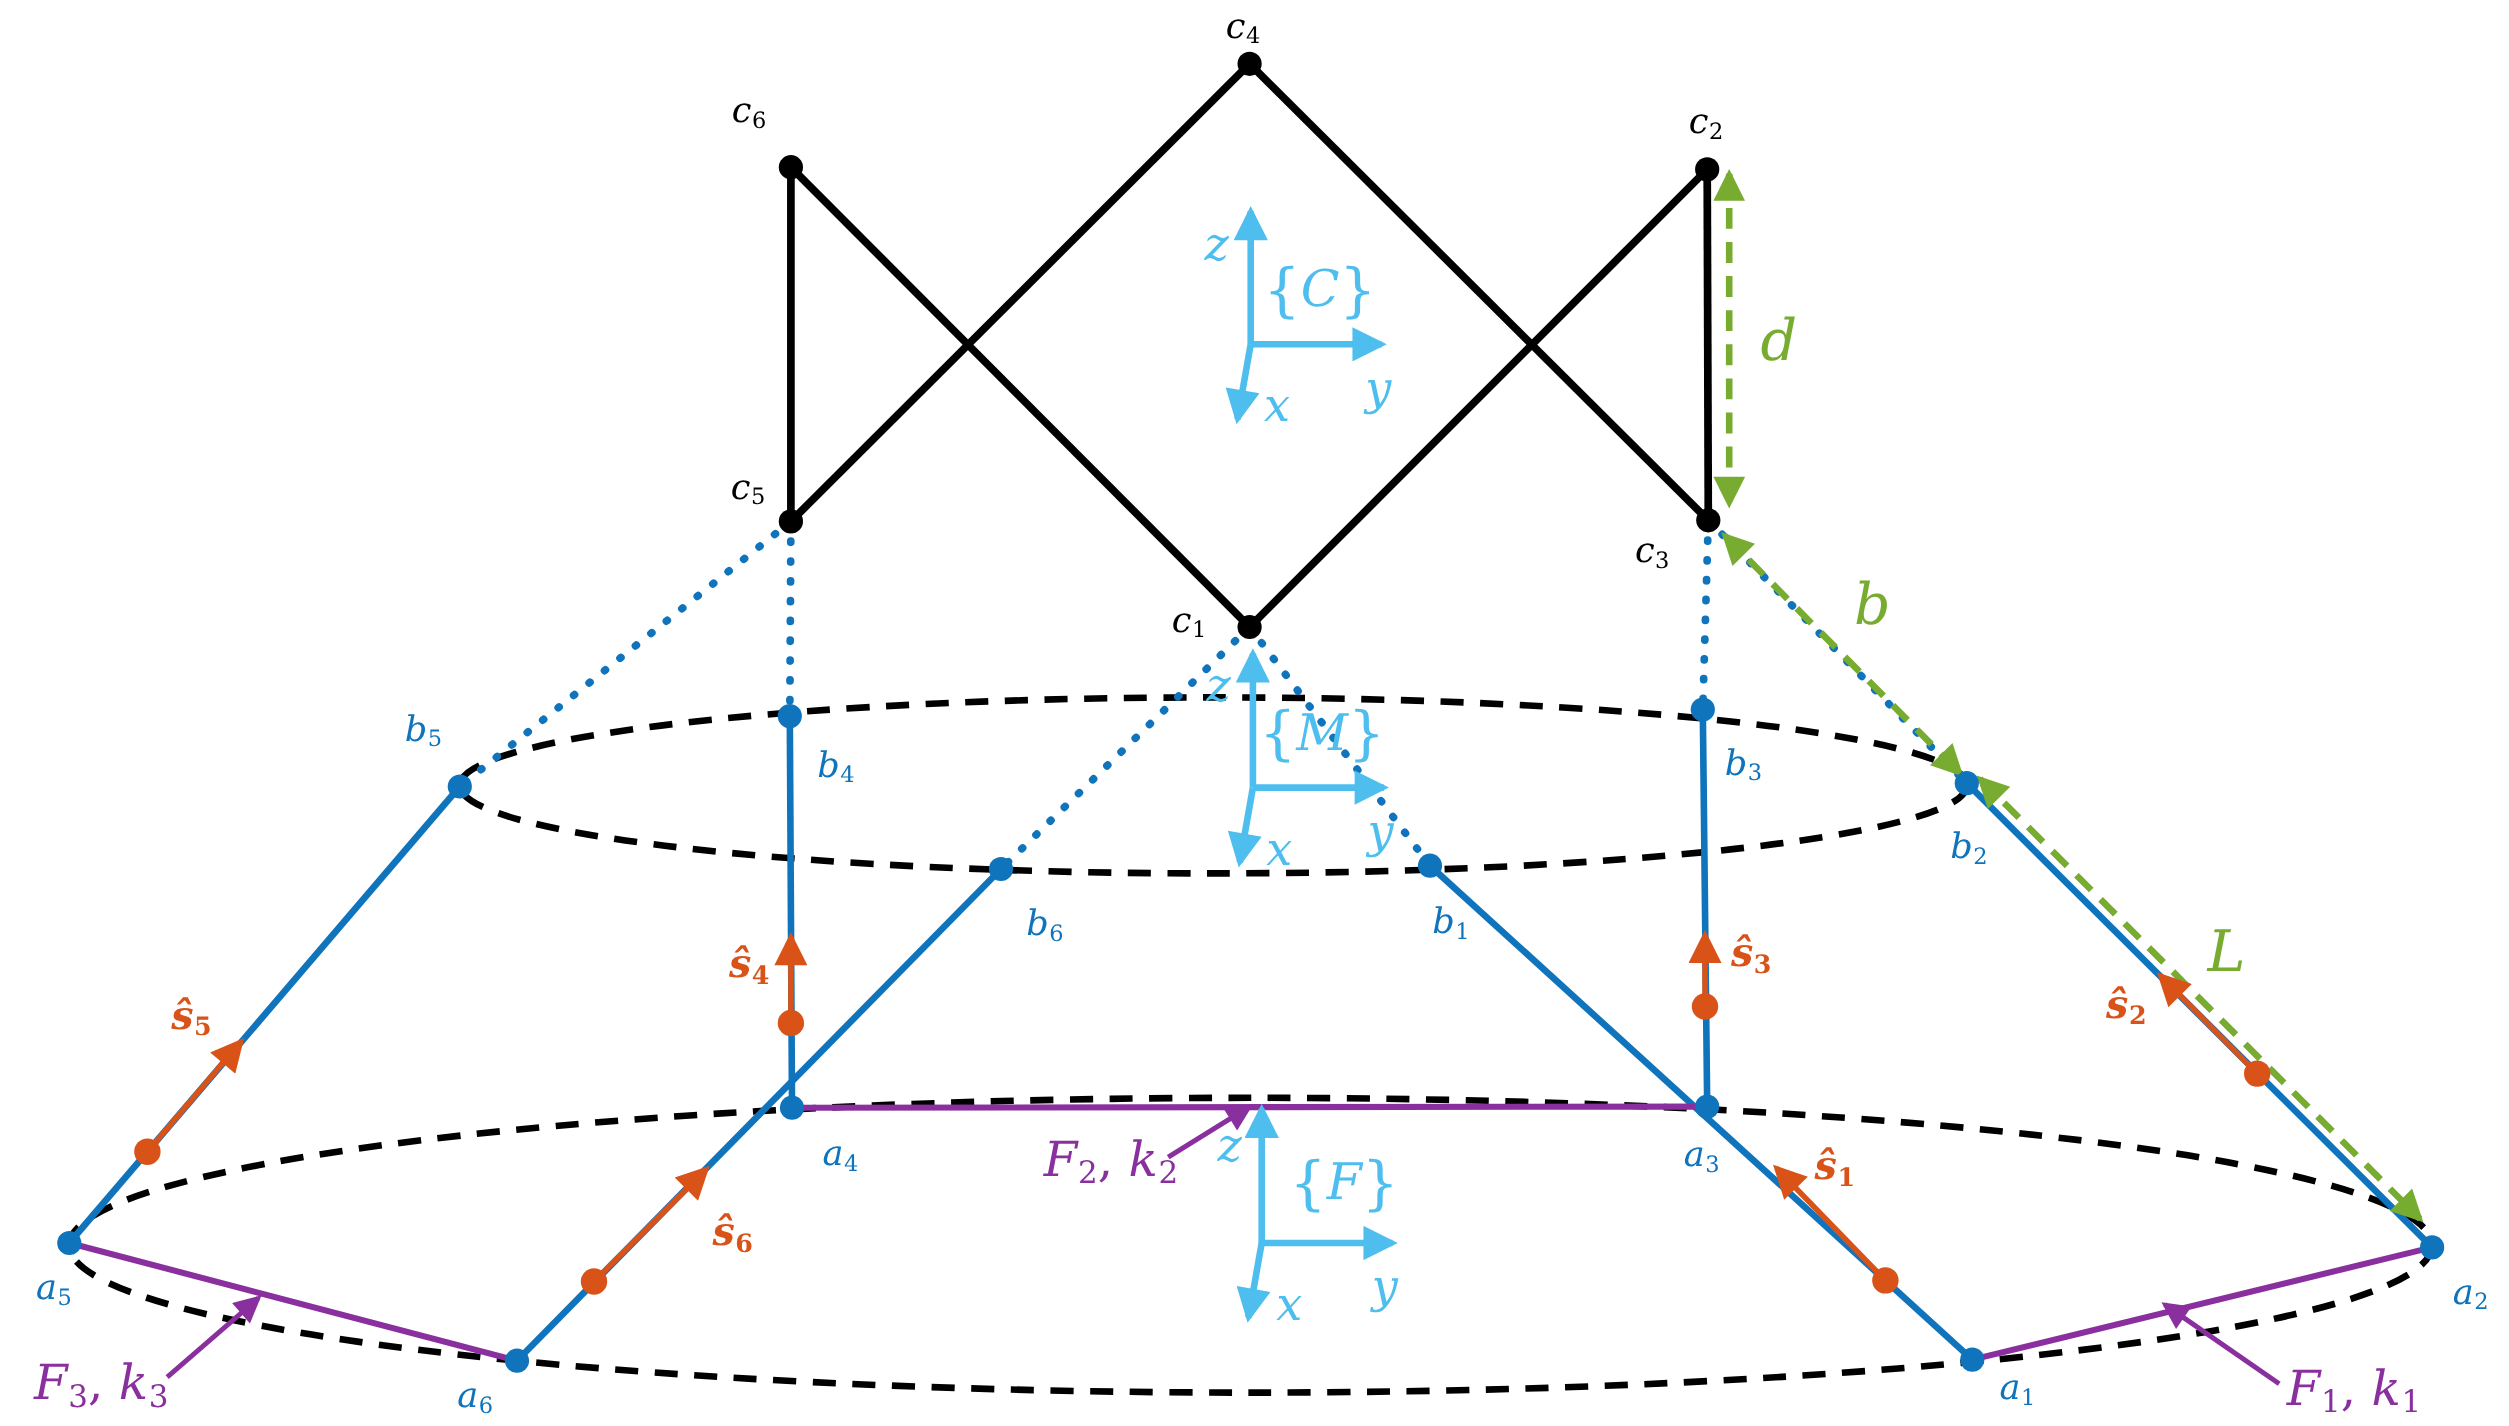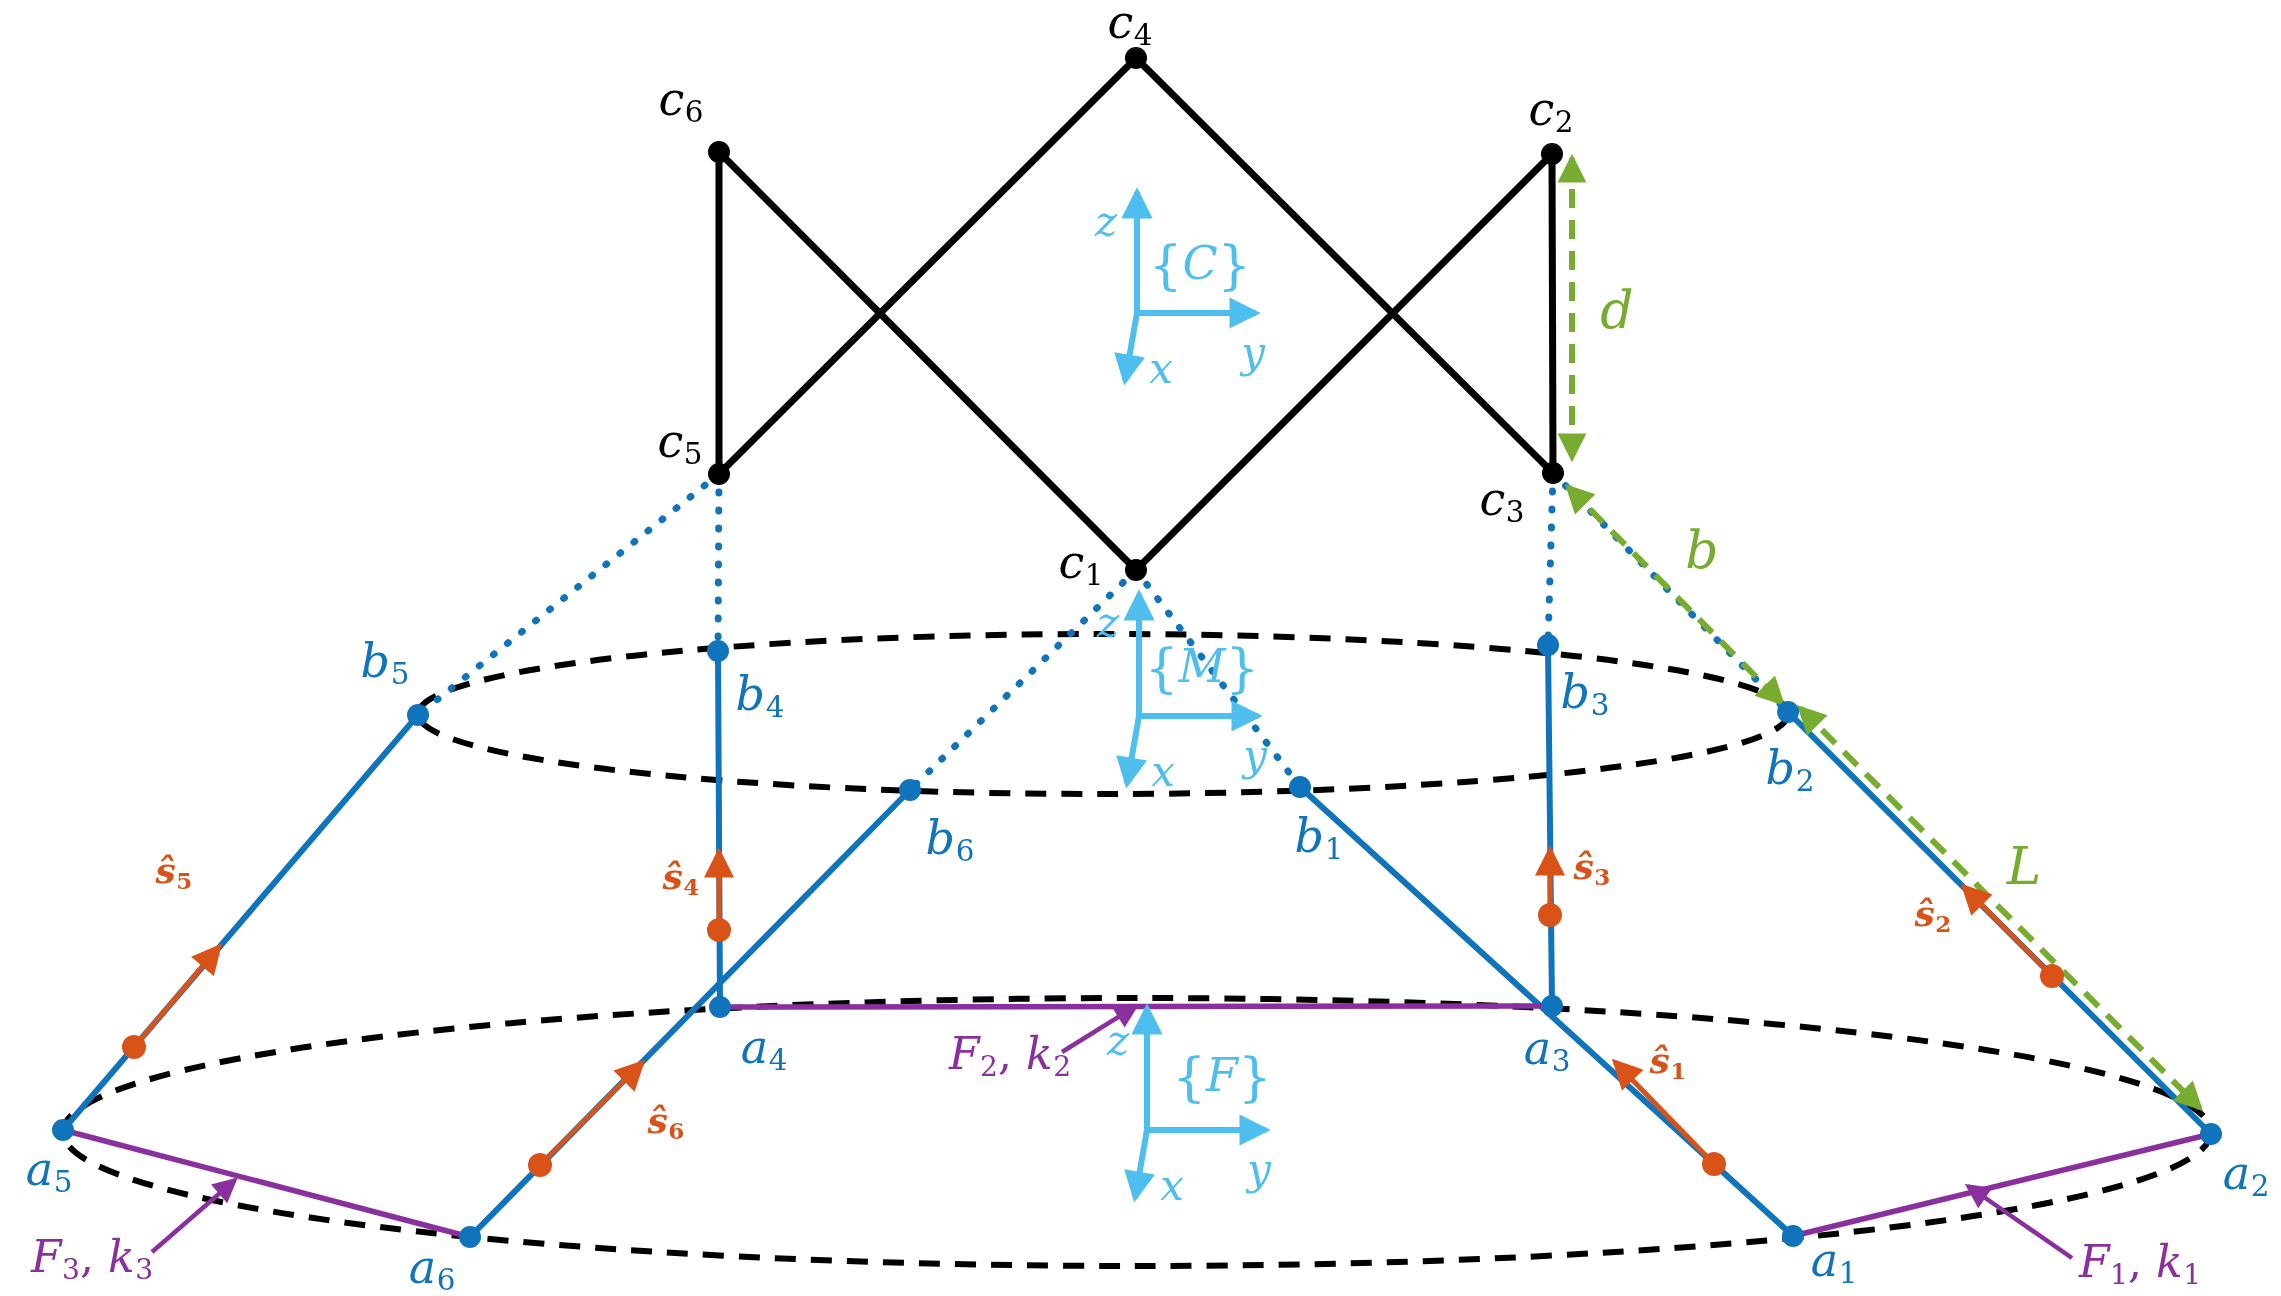--- a/index.html
+++ b/index.html
@@ -18,21 +18,21 @@
   .l-frame{stroke:var(--cyan);stroke-width:6;fill:none;}
   .l-orange{stroke:var(--orange);stroke-width:5;fill:none;}
   .dot-blue{fill:var(--blue);}
   .dot-black{fill:var(--black);}
   .dot-orange{fill:var(--orange);}
 
   
   .lbl{position:absolute;transform:translate(-50%,-50%);font-style:italic;white-space:nowrap;line-height:1;}
   .sub{font-size:0.64em;font-style:normal;vertical-align:-0.25em;margin-left:0.02em;}
   .sep{font-style:normal;}
-  .n-lbl{font-size:46px;color:var(--blue);}
+  .n-lbl{font-size:32px;color:var(--blue);}
   .c-black{color:var(--black);}
   .v-lbl{font-size:36px;color:var(--orange);font-weight:bold;}
   .sp-lbl{font-size:44px;color:var(--purple);}
   .dim-lbl{font-size:52px;color:var(--green);}
   .ax-lbl{font-size:42px;color:var(--cyan);}
   .fr-lbl{font-size:46px;color:var(--cyan);}
   .brace{font-style:normal;font-size:1.15em;vertical-align:-0.06em;}
 </style>
 </head>
 <body>
@@ -176,21 +176,21 @@
   <div class="lbl n-lbl" style="left:1585px;top:695px"><span>b</span><span class="sub">3</span></div>
   <div class="lbl n-lbl" style="left:1790px;top:771px"><span>b</span><span class="sub">2</span></div>
 
   <div class="lbl n-lbl" style="left:49px;top:1172px"><span>a</span><span class="sub">5</span></div>
   <div class="lbl n-lbl" style="left:432px;top:1270px"><span>a</span><span class="sub">6</span></div>
   <div class="lbl n-lbl" style="left:764px;top:1050px"><span>a</span><span class="sub">4</span></div>
   <div class="lbl n-lbl" style="left:1547px;top:1051px"><span>a</span><span class="sub">3</span></div>
   <div class="lbl n-lbl" style="left:1834px;top:1263px"><span>a</span><span class="sub">1</span></div>
   <div class="lbl n-lbl" style="left:2246px;top:1176px"><span>a</span><span class="sub">2</span></div>
 
-  <div class="lbl v-lbl" style="left:174px;top:872px"><span>ŝ</span><span class="sub">5</span></div>
+  <div class="lbl v-lbl" style="left:174px;top:925px"><span>ŝ</span><span class="sub">5</span></div>
   <div class="lbl v-lbl" style="left:666px;top:1122px"><span>ŝ</span><span class="sub">6</span></div>
   <div class="lbl v-lbl" style="left:681px;top:878px"><span>ŝ</span><span class="sub">4</span></div>
   <div class="lbl v-lbl" style="left:1592px;top:868px"><span>ŝ</span><span class="sub">3</span></div>
   <div class="lbl v-lbl" style="left:1668px;top:1062px"><span>ŝ</span><span class="sub">1</span></div>
   <div class="lbl v-lbl" style="left:1933px;top:915px"><span>ŝ</span><span class="sub">2</span></div>
 
   <div class="lbl sp-lbl" style="left:92px;top:1260px"><span>F</span><span class="sub">3</span><span class="sep">, </span><span>k</span><span class="sub">3</span></div>
   <div class="lbl sp-lbl" style="left:1010px;top:1057px"><span>F</span><span class="sub">2</span><span class="sep">, </span><span>k</span><span class="sub">2</span></div>
   <div class="lbl sp-lbl" style="left:2140px;top:1265px"><span>F</span><span class="sub">1</span><span class="sep">, </span><span>k</span><span class="sub">1</span></div>
 

